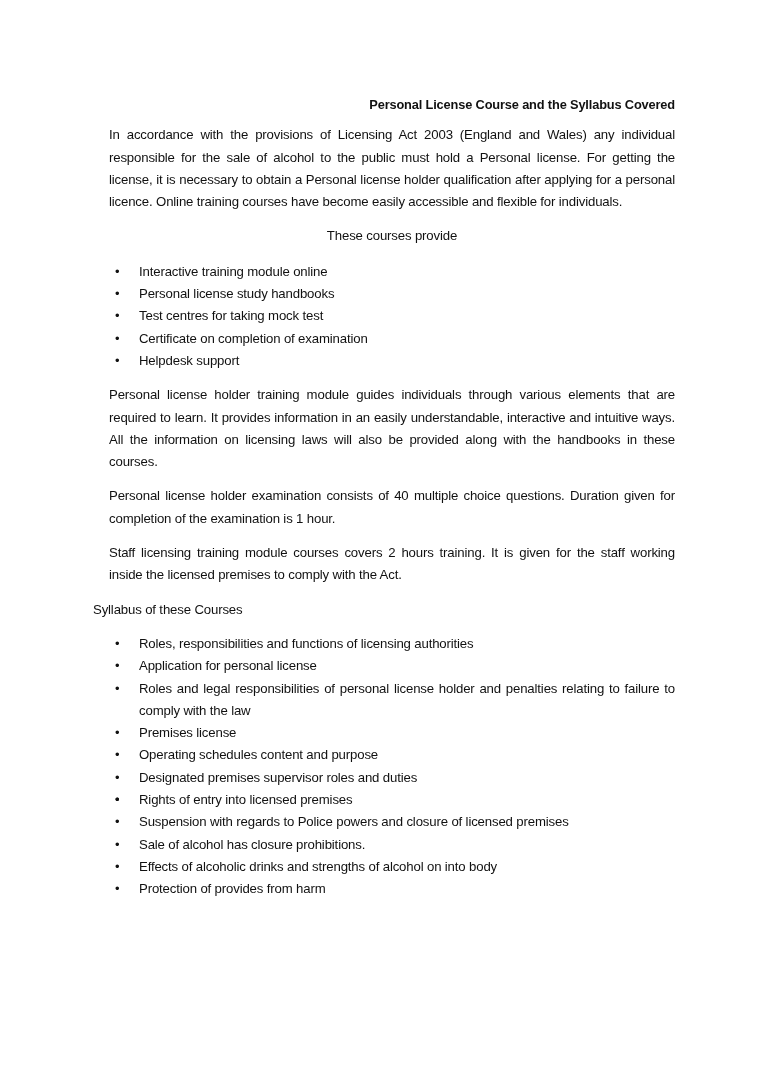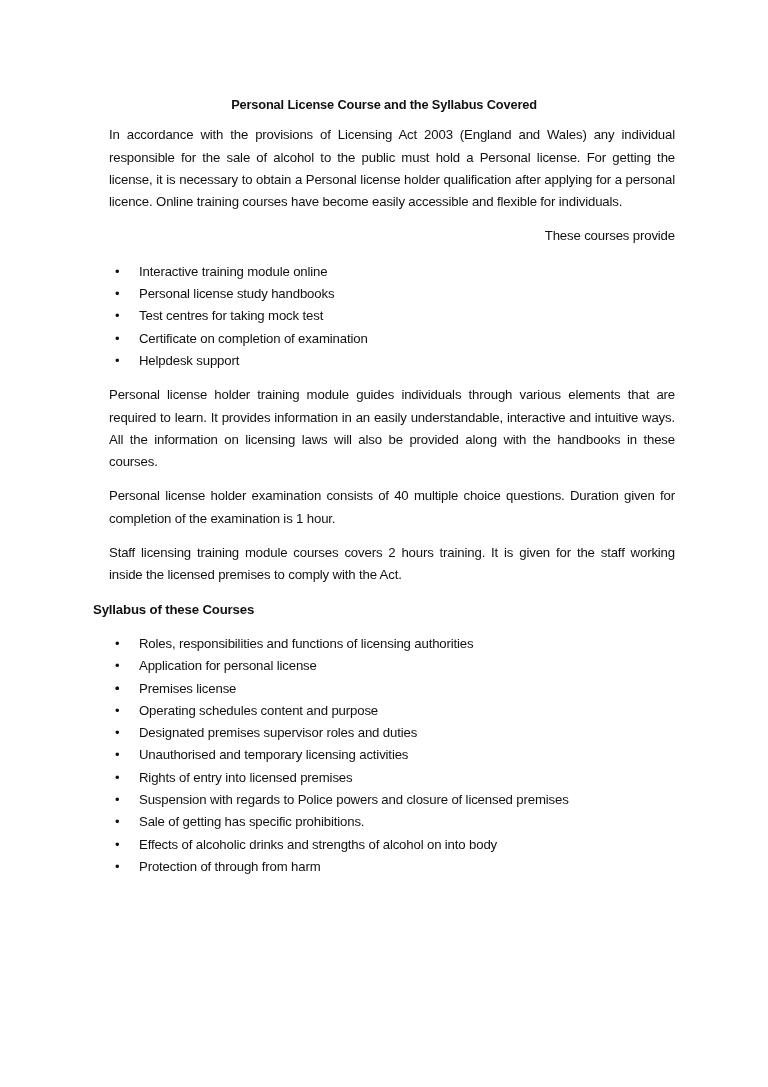--- a/index.html
+++ b/index.html
@@ -18,32 +18,32 @@
     .page {
       position: absolute;
       left: 93px;
       top: 94px;
       width: 582px;
       font-size: 13.2px;
       line-height: 22.3px;
       letter-spacing: -0.15px;
     }
     .title {
-      text-align: center;
+      text-align: right;
       font-weight: bold;
       margin: 0 0 8px 0;
       font-size: 12.8px;
     }
     p {
       margin: 0 0 12px 16px;
       text-align: justify;
     }
-    p.plain { text-align: right; }
+    p.plain { text-align: center; }
     .heading {
-      font-weight: bold;
+      font-weight: normal;
       margin: 0 0 12px 0;
     }
     ul {
       list-style: none;
       margin: 0 0 12px 0;
       padding: 0;
     }
     ul.provides { margin-top: 13px; }
     li {
       position: relative;
@@ -80,24 +80,24 @@
   <p>Personal license holder examination consists of 40 multiple choice questions. Duration given for completion of the examination is 1 hour.</p>
 
   <p>Staff licensing training module courses covers 2 hours training. It is given for the staff working inside the licensed premises to comply with the Act.</p>
 
 
   <div class="heading">Syllabus of these Courses</div>
 
   <ul class="syllabus">
     <li><span class="bullet">•</span><span>Roles, responsibilities and functions of licensing authorities</span></li>
     <li><span class="bullet">•</span><span>Application for personal license</span></li>
-    <li><span class="bullet">•</span></li>
+    <li><span class="bullet">•</span><span>Roles and legal responsibilities of personal license holder and penalties relating to failure to comply with the law</span></li>
     <li><span class="bullet">•</span><span>Premises license</span></li>
     <li><span class="bullet">•</span><span>Operating schedules content and purpose</span></li>
     <li><span class="bullet">•</span><span>Designated premises supervisor roles and duties</span></li>
-    <li><span class="bullet">•</span><span>Unauthorised and temporary licensing activities</span></li>
+    <li><span class="bullet">•</span></li>
     <li><span class="bullet">•</span><span>Rights of entry into licensed premises</span></li>
     <li><span class="bullet">•</span><span>Suspension with regards to Police powers and closure of licensed premises</span></li>
-    <li><span class="bullet">•</span><span>Sale of getting has specific prohibitions.</span></li>
+    <li><span class="bullet">•</span><span>Sale of alcohol has closure prohibitions.</span></li>
     <li><span class="bullet">•</span><span>Effects of alcoholic drinks and strengths of alcohol on into body</span></li>
-    <li><span class="bullet">•</span><span>Protection of through from harm</span></li>
+    <li><span class="bullet">•</span><span>Protection of provides from harm</span></li>
   </ul>
 </div>
 
 </body></html>

